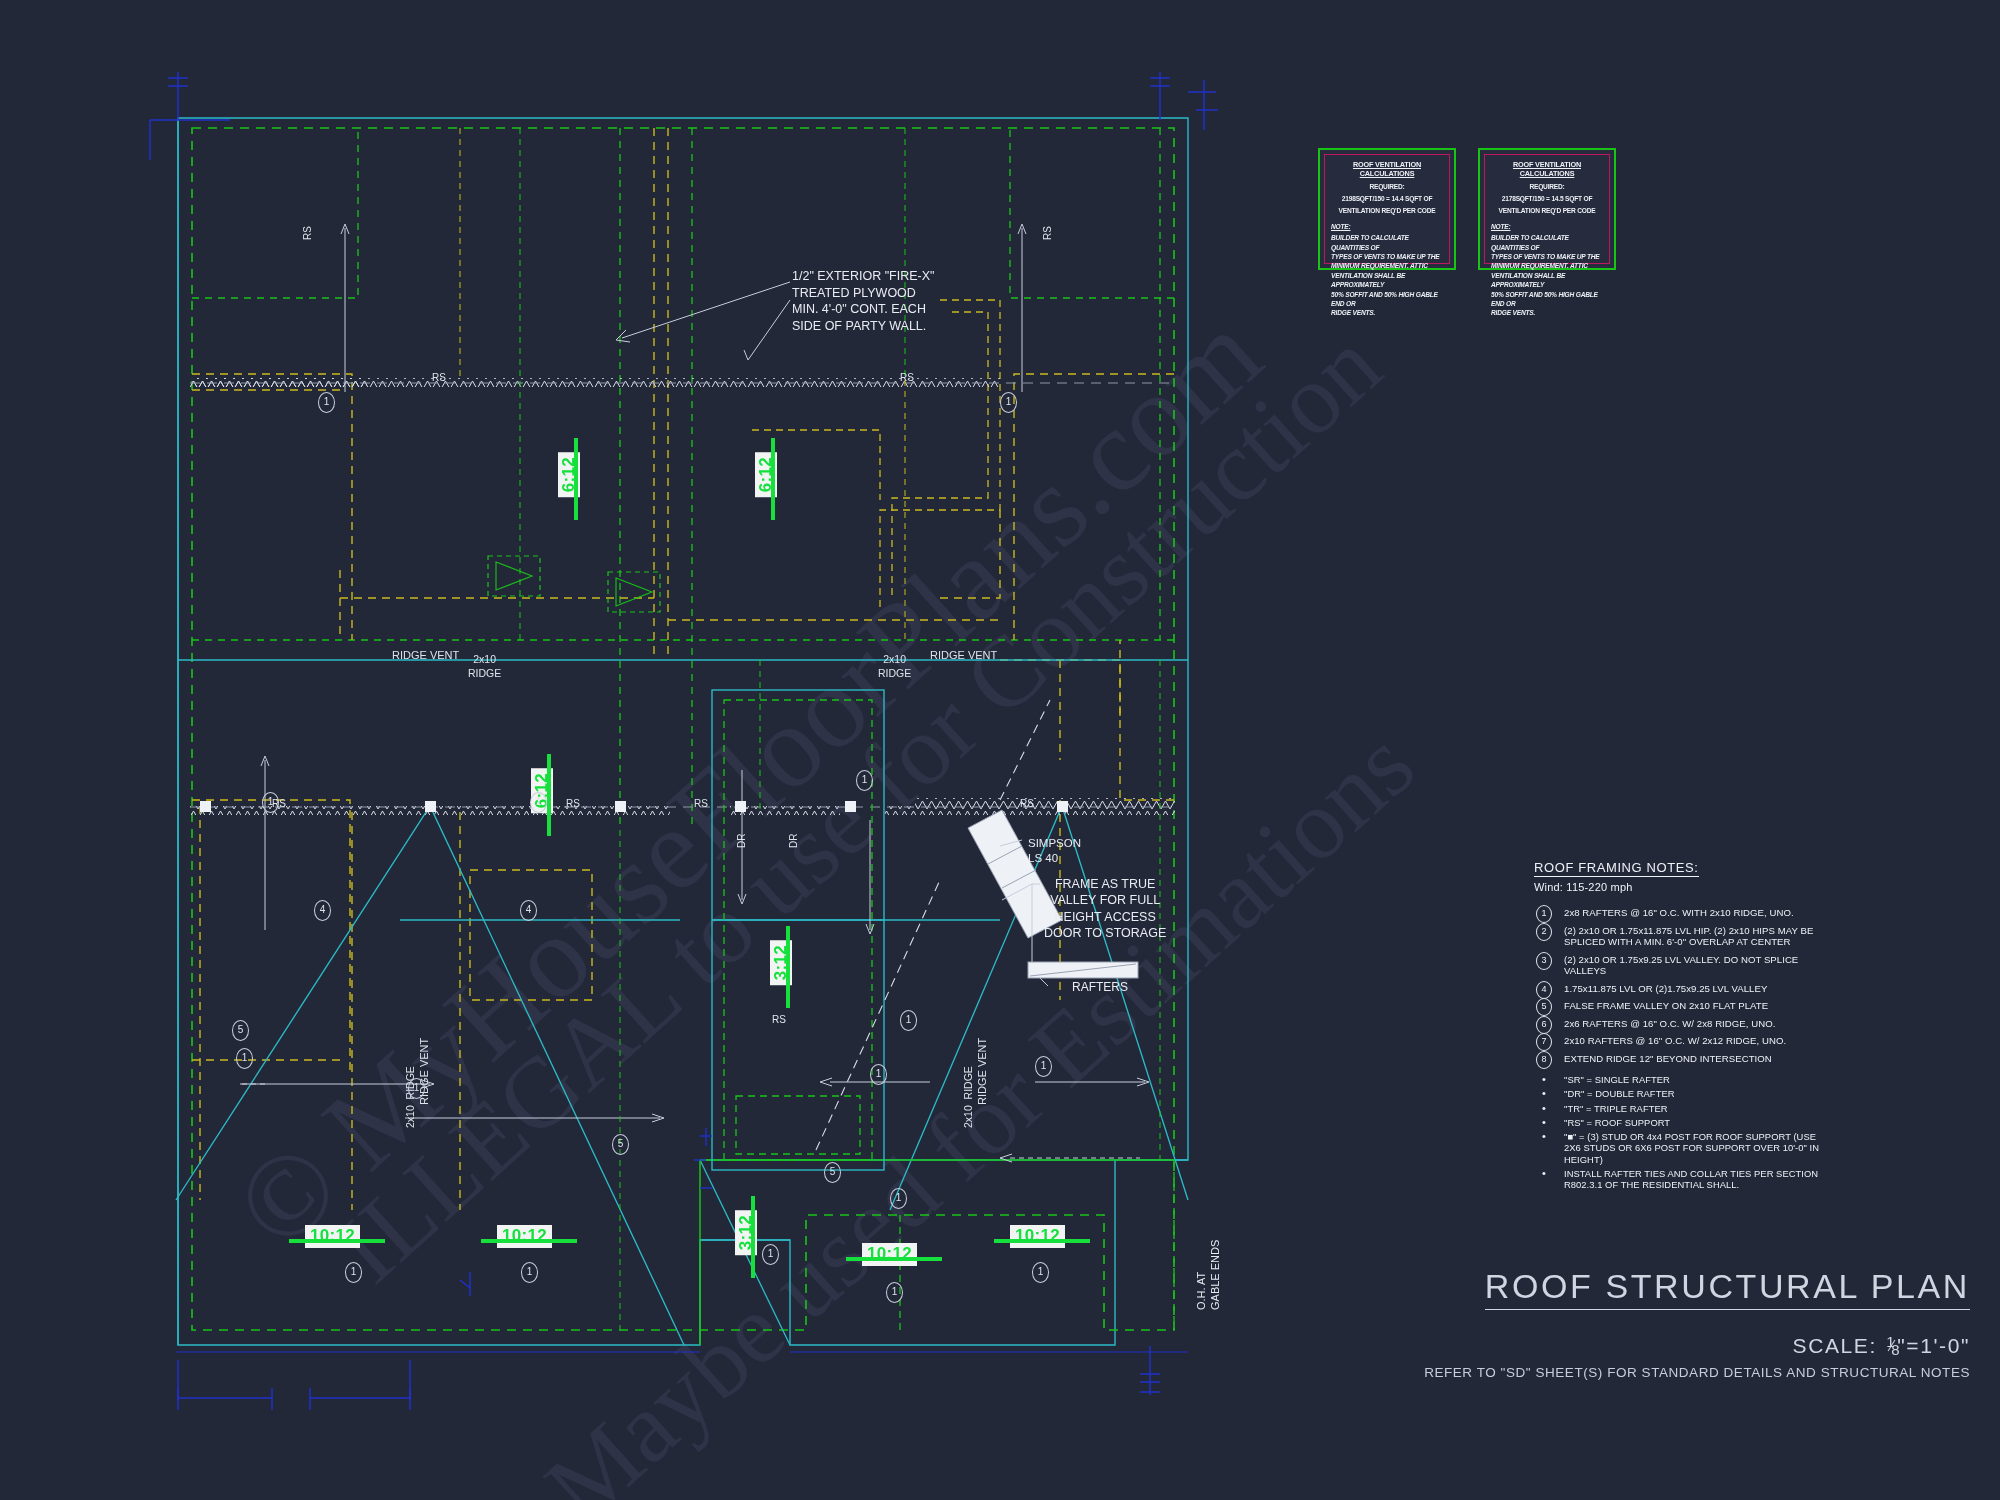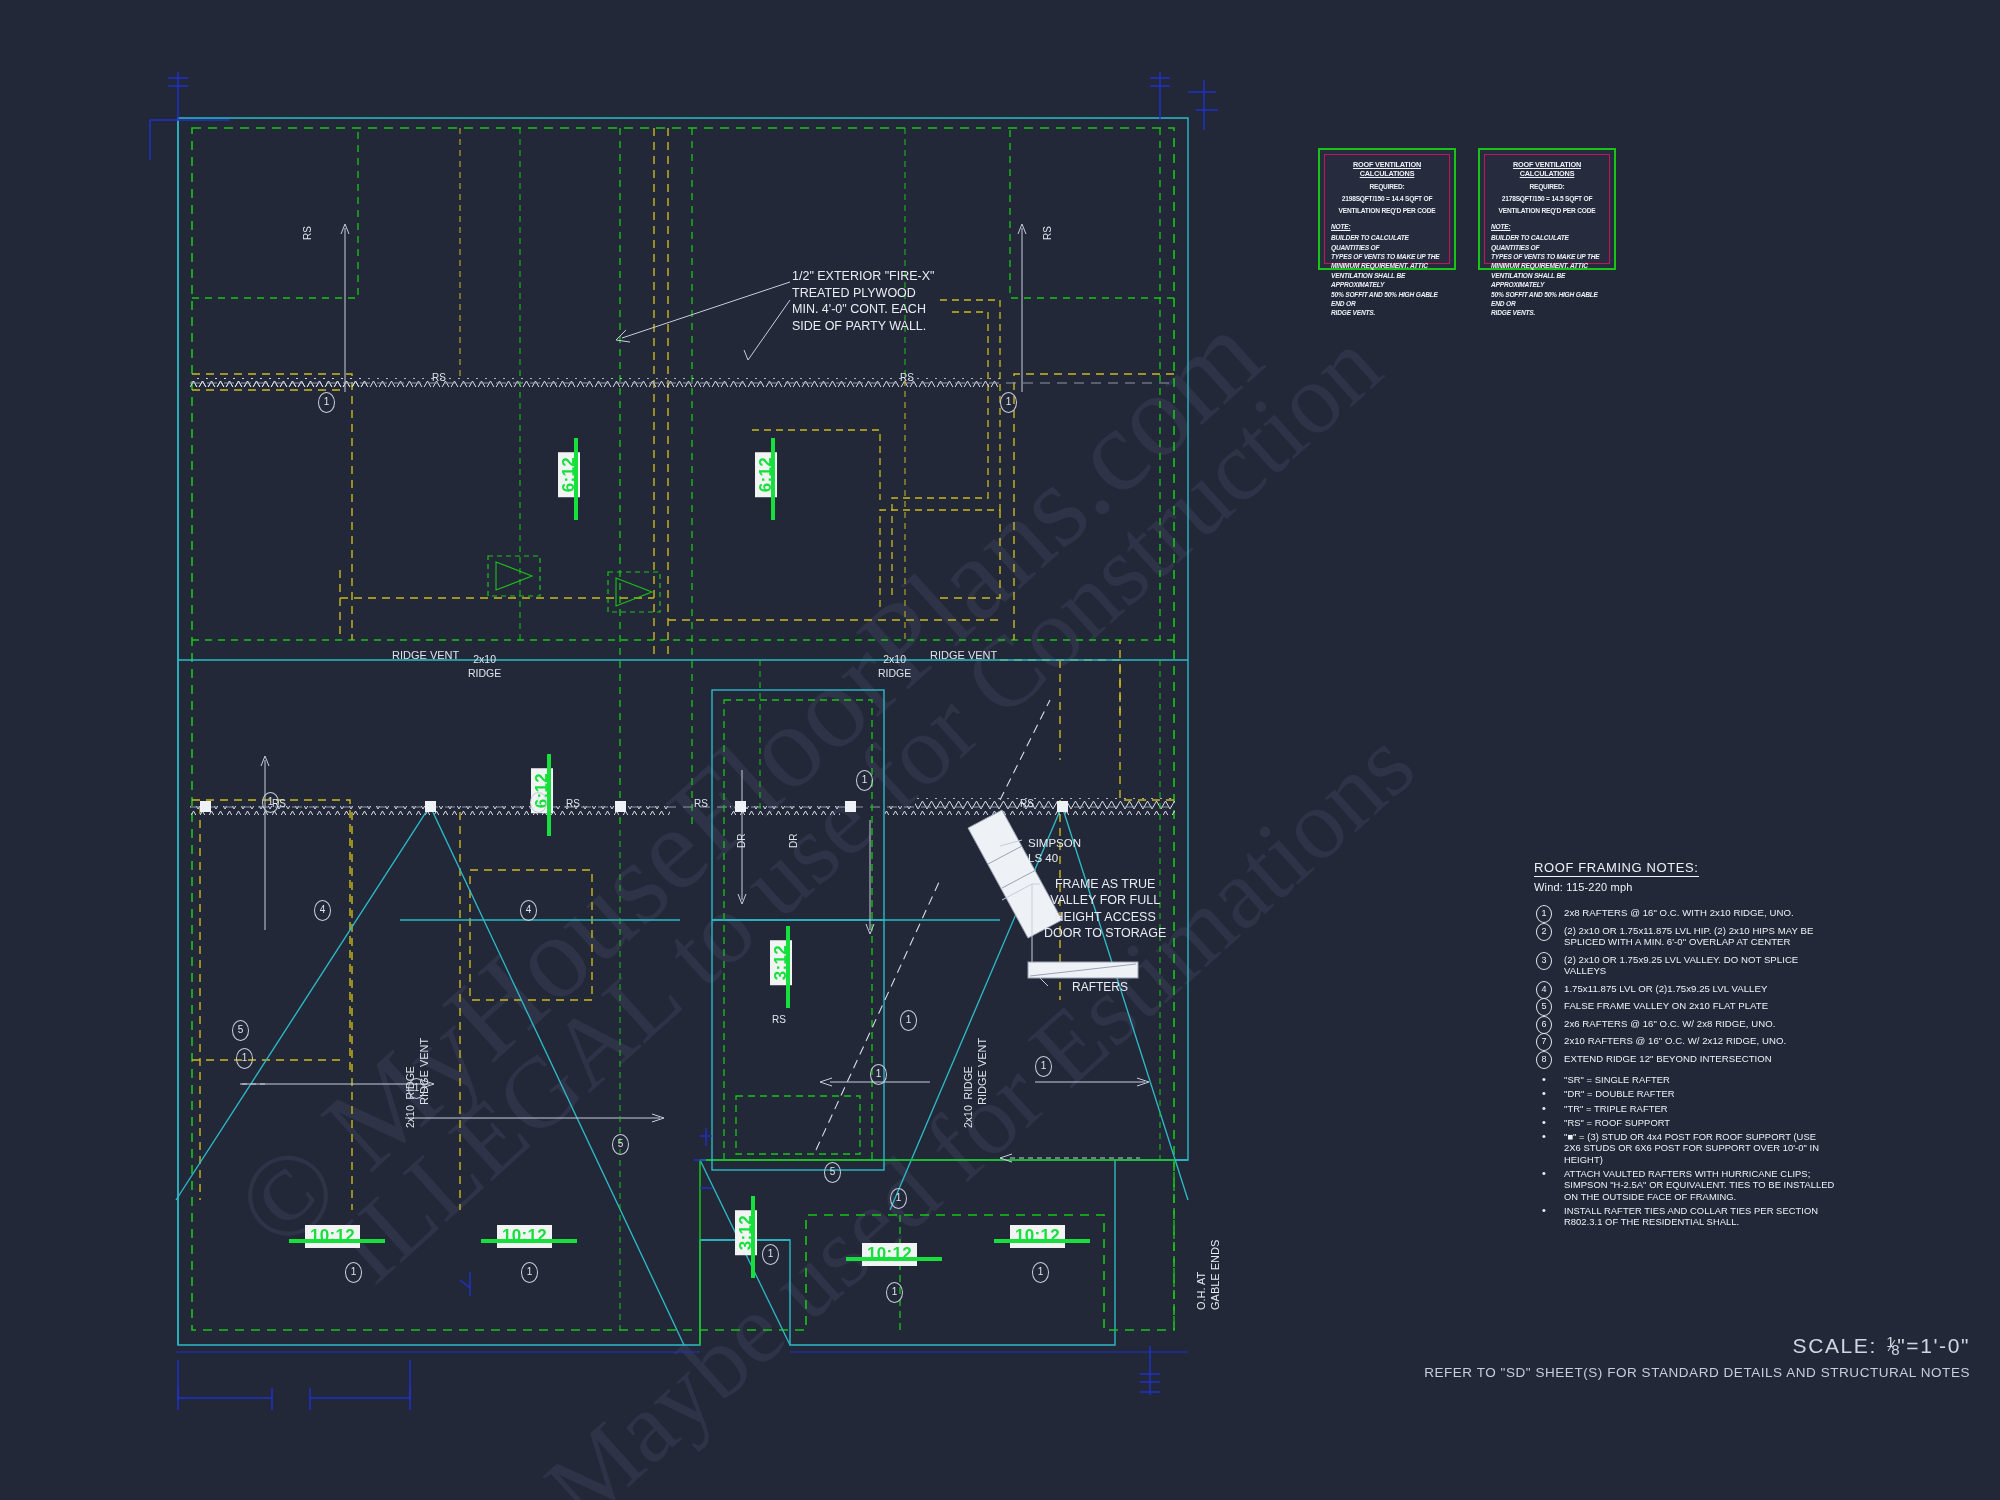--- a/index.html
+++ b/index.html
@@ -468,26 +468,24 @@
         <li><span class="num">8</span><span style="white-space: pre-line;">EXTEND RIDGE 12" BEYOND INTERSECTION</span></li>
       </ol>
     <ul id="notes-bullets">
         <li style="white-space: pre-line;">"SR"  = SINGLE RAFTER</li>
         <li style="white-space: pre-line;">"DR" = DOUBLE RAFTER</li>
         <li style="white-space: pre-line;">"TR" = TRIPLE RAFTER</li>
         <li style="white-space: pre-line;">"RS" = ROOF SUPPORT</li>
         <li style="white-space: pre-line;">"■" = (3) STUD OR 4x4 POST FOR ROOF SUPPORT (USE
 2X6 STUDS OR 6X6 POST FOR SUPPORT OVER 10'-0" IN
 HEIGHT)</li>
-        <li style="white-space: pre-line;">ATTACH VAULTED RAFTERS WITH HURRICANE CLIPS;
-SIMPSON "H-2.5A" OR EQUIVALENT. TIES TO BE INSTALLED
-ON THE OUTSIDE FACE OF FRAMING.</li>
         <li style="white-space: pre-line;">INSTALL RAFTER TIES AND COLLAR TIES PER SECTION
 R802.3.1 OF THE  RESIDENTIAL SHALL.</li>
       </ul>
   </div>
 
   <div id="title">
+    <div><span class="tt">ROOF STRUCTURAL PLAN</span></div>
     <div class="ts"><span>SCALE: </span><span class="frac"><i class="n">1</i><span class="b"></span><i class="s">8</i></span><span>"=1'-0"</span></div>
     <div class="tr">REFER TO "SD" SHEET(S) FOR STANDARD DETAILS AND STRUCTURAL NOTES</div>
   </div>
 
 </div>
 
 </body></html>

